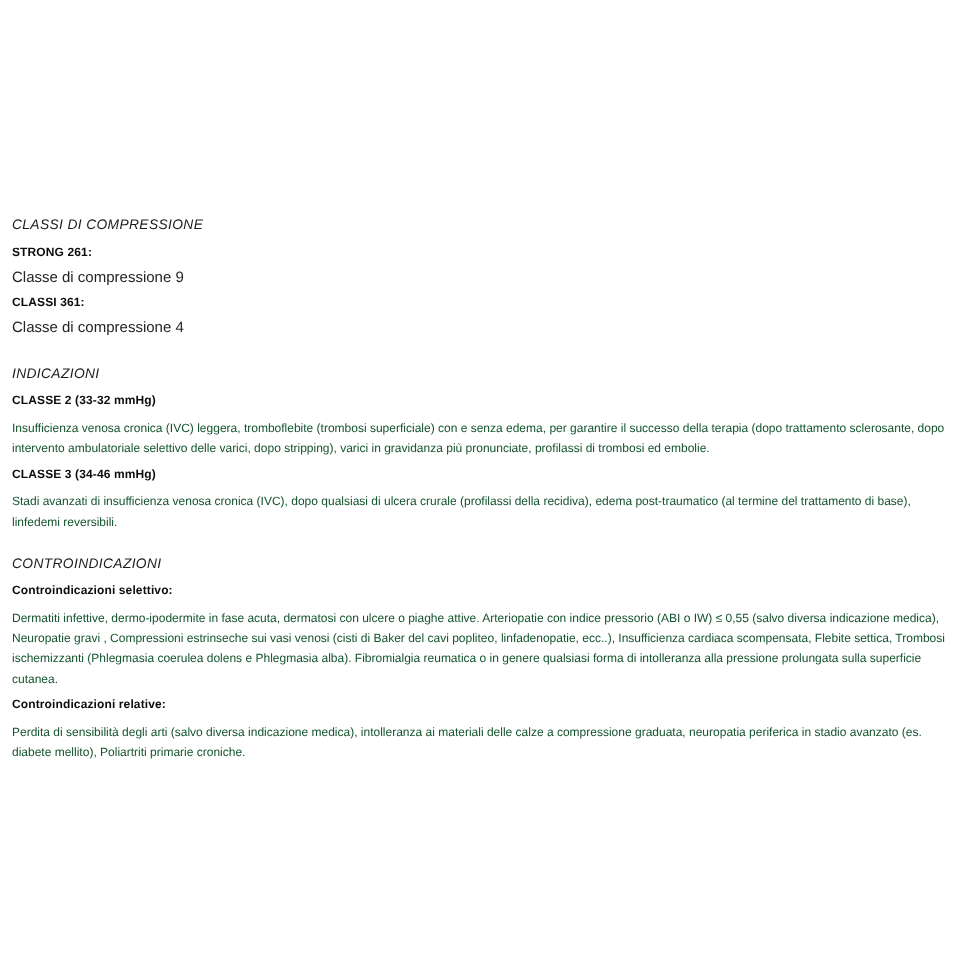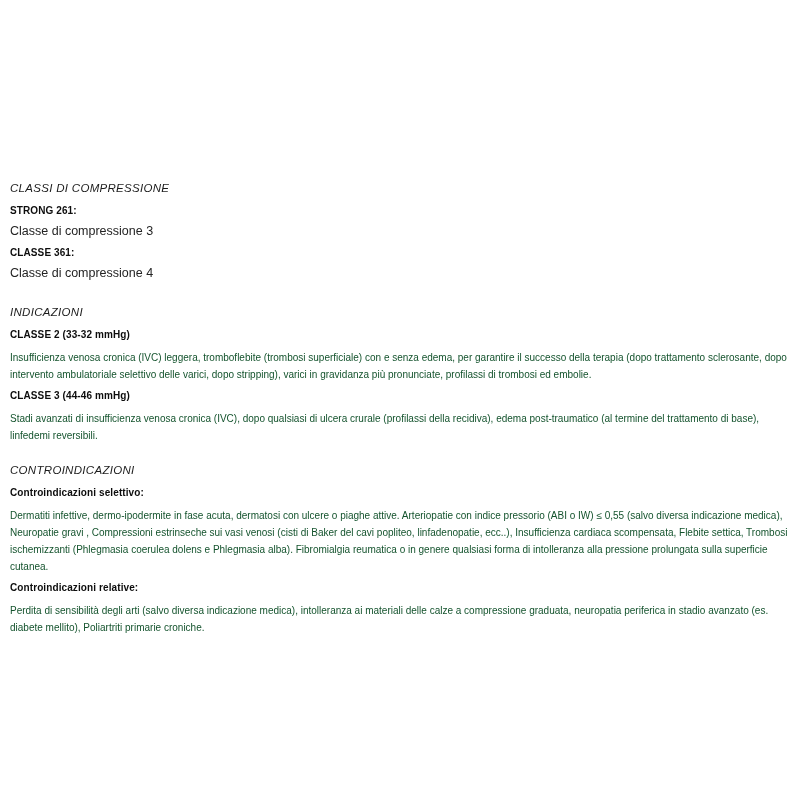--- a/index.html
+++ b/index.html
@@ -59,30 +59,30 @@
   .sec-indicazioni { margin-bottom: 20px; }
 </style>
 </head>
 <body>
 
 <div class="page">
 
   <section class="doc-section">
     <h2 class="sec-heading">CLASSI DI COMPRESSIONE</h2>
     <p class="bold-label">STRONG 261:</p>
-    <p class="body-line">Classe di compressione 3</p>
-    <p class="bold-label">CLASSE 361:</p>
+    <p class="body-line">Classe di compressione 9</p>
+    <p class="bold-label">CLASSI 361:</p>
     <p class="body-line">Classe di compressione 4</p>
   </section>
 
   <section class="doc-section sec-indicazioni">
     <h2 class="sec-heading">INDICAZIONI</h2>
     <p class="bold-label">CLASSE 2 (33-32 mmHg)</p>
     <p class="body-para">Insufficienza venosa cronica (IVC) leggera, tromboflebite (trombosi superficiale) con e senza edema, per garantire il successo della terapia (dopo trattamento sclerosante, dopo intervento ambulatoriale selettivo delle varici, dopo stripping), varici in gravidanza più pronunciate, profilassi di trombosi ed embolie.</p>
-    <p class="bold-label">CLASSE 3 (44-46 mmHg)</p>
+    <p class="bold-label">CLASSE 3 (34-46 mmHg)</p>
     <p class="body-para">Stadi avanzati di insufficienza venosa cronica (IVC), dopo qualsiasi di ulcera crurale (profilassi della recidiva), edema post-traumatico (al termine del trattamento di base), linfedemi reversibili.</p>
   </section>
 
   <section class="doc-section">
     <h2 class="sec-heading">CONTROINDICAZIONI</h2>
     <p class="bold-label">Controindicazioni selettivo:</p>
     <p class="body-para">Dermatiti infettive, dermo-ipodermite in fase acuta, dermatosi con ulcere o piaghe attive. Arteriopatie con indice pressorio (ABI o IW) ≤ 0,55 (salvo diversa indicazione medica), Neuropatie gravi , Compressioni estrinseche sui vasi venosi (cisti di Baker del cavi popliteo, linfadenopatie, ecc..), Insufficienza cardiaca scompensata, Flebite settica, Trombosi ischemizzanti (Phlegmasia coerulea dolens e Phlegmasia alba). Fibromialgia reumatica o in genere qualsiasi forma di intolleranza alla pressione prolungata sulla superficie cutanea.</p>
     <p class="bold-label">Controindicazioni relative:</p>
     <p class="body-para">Perdita di sensibilità degli arti (salvo diversa indicazione medica), intolleranza ai materiali delle calze a compressione graduata, neuropatia periferica in stadio avanzato (es. diabete mellito), Poliartriti primarie croniche.</p>
   </section>

